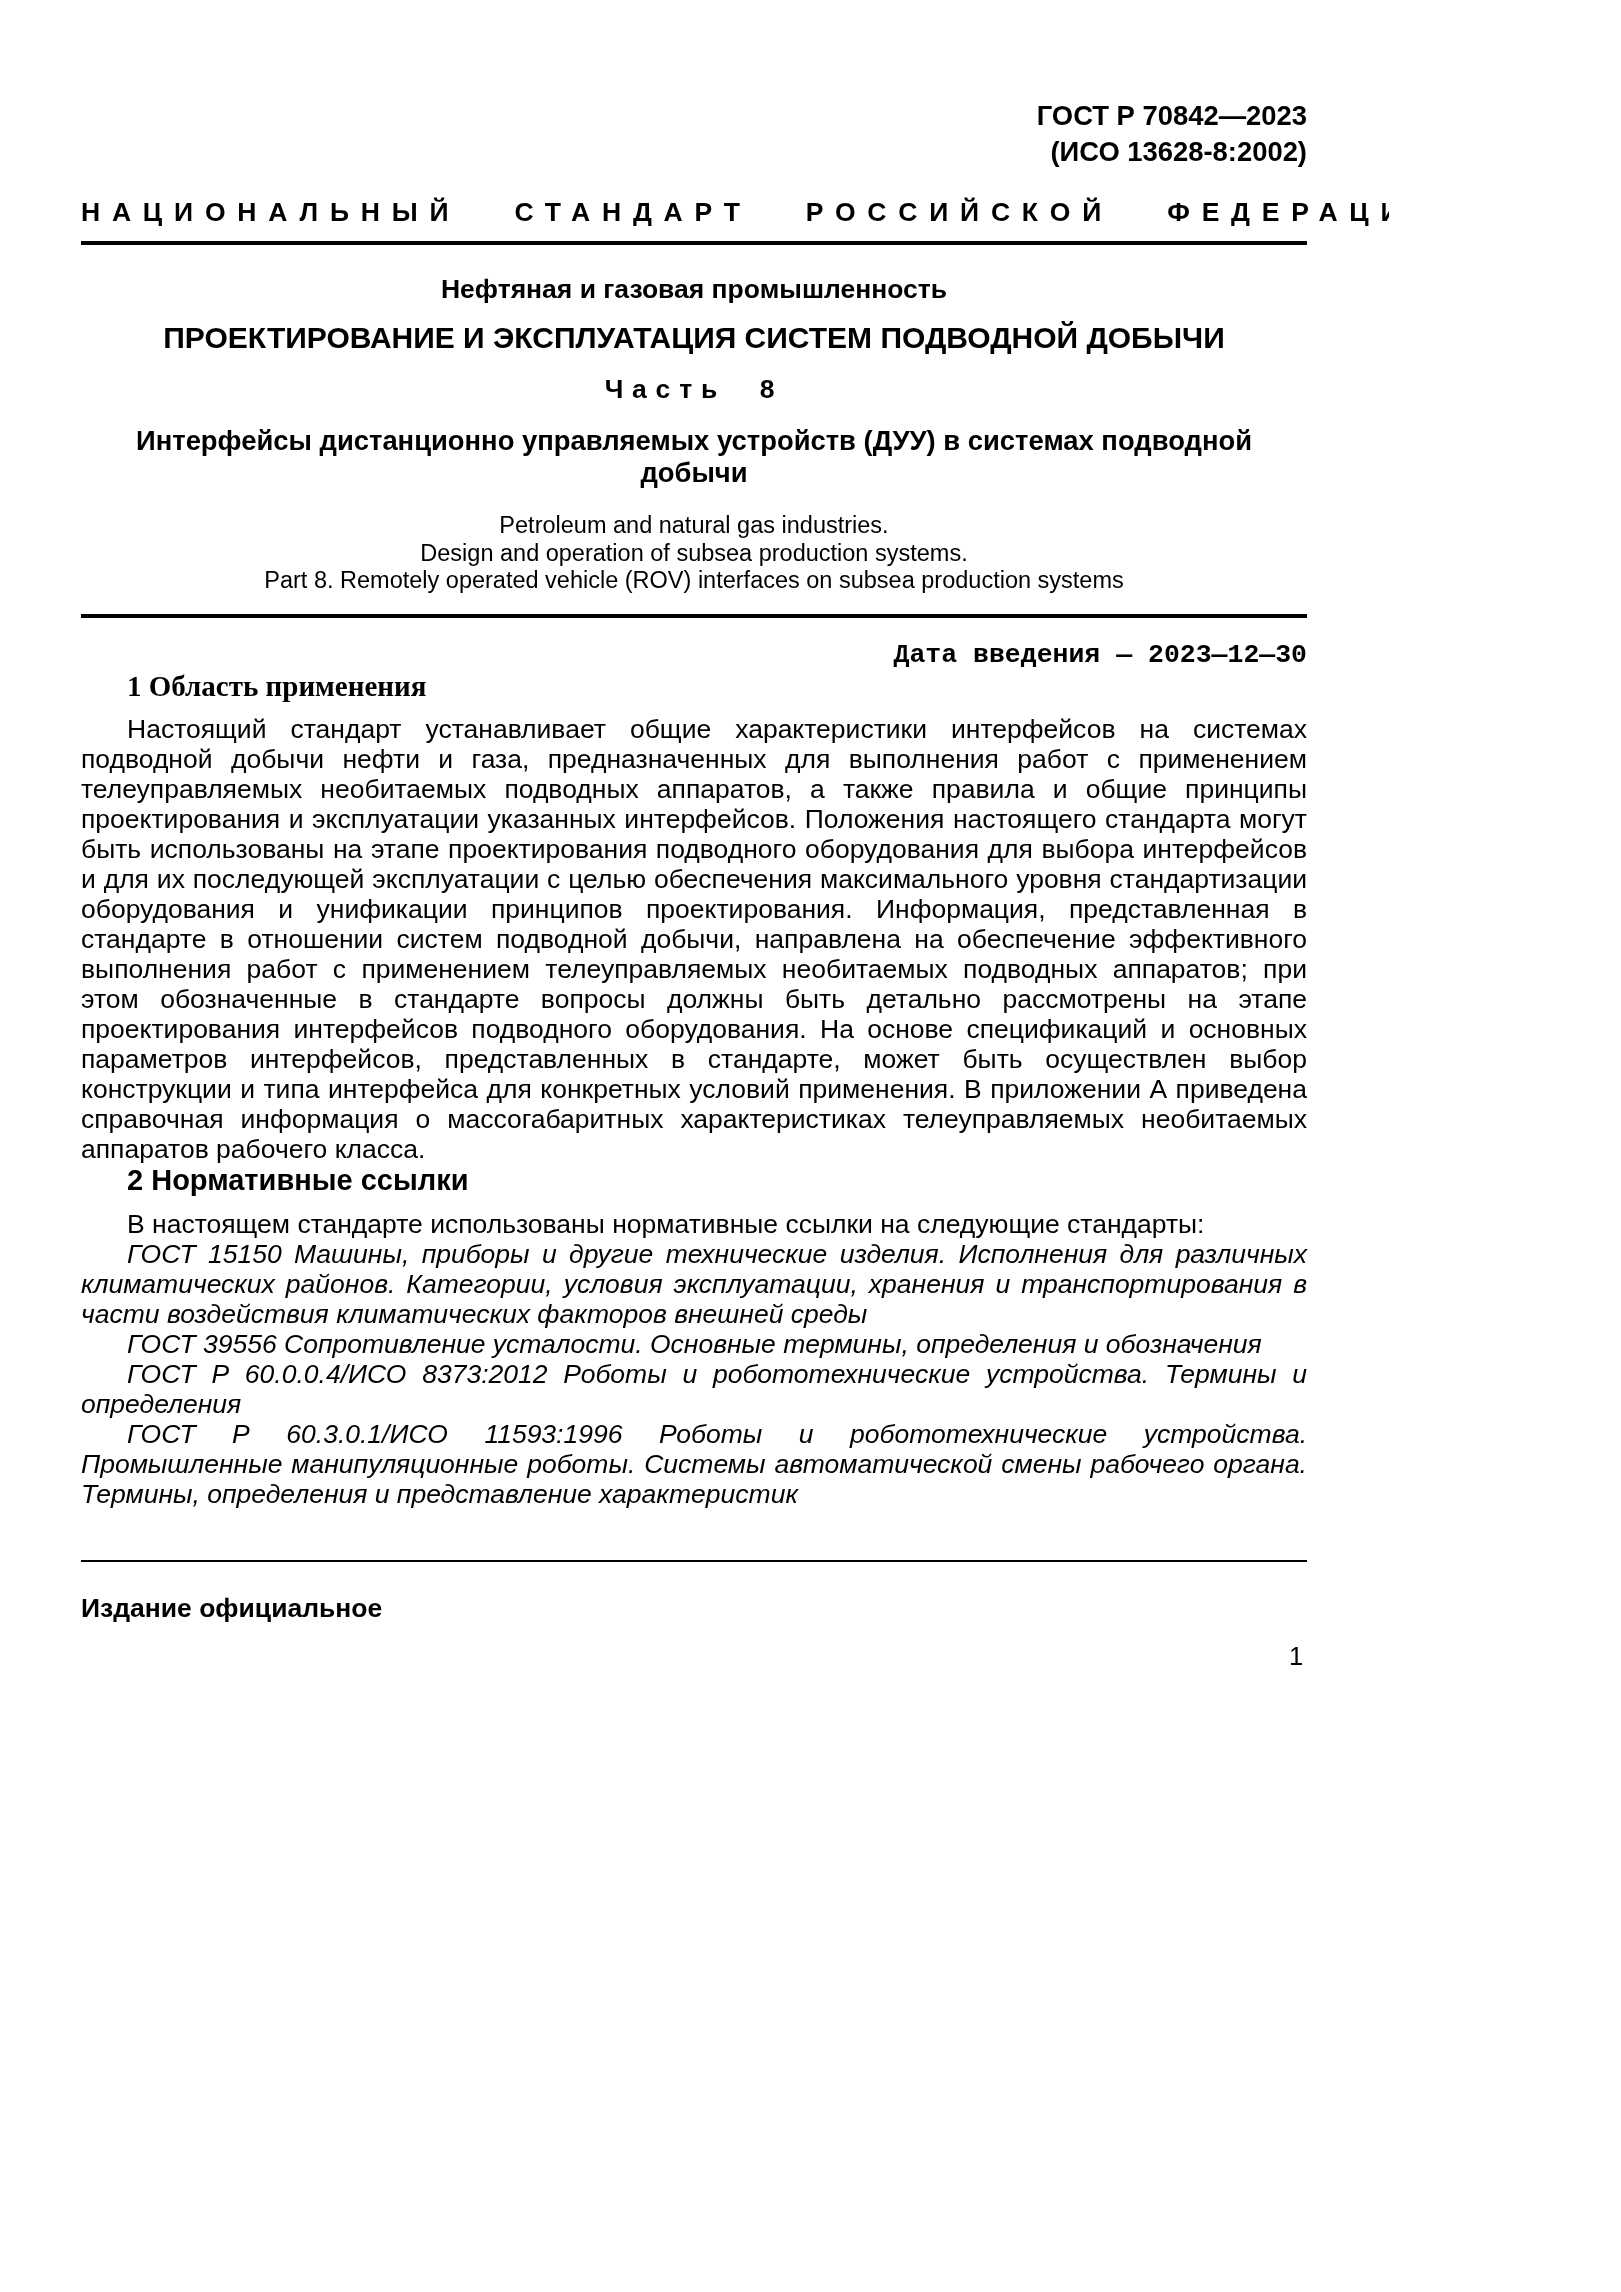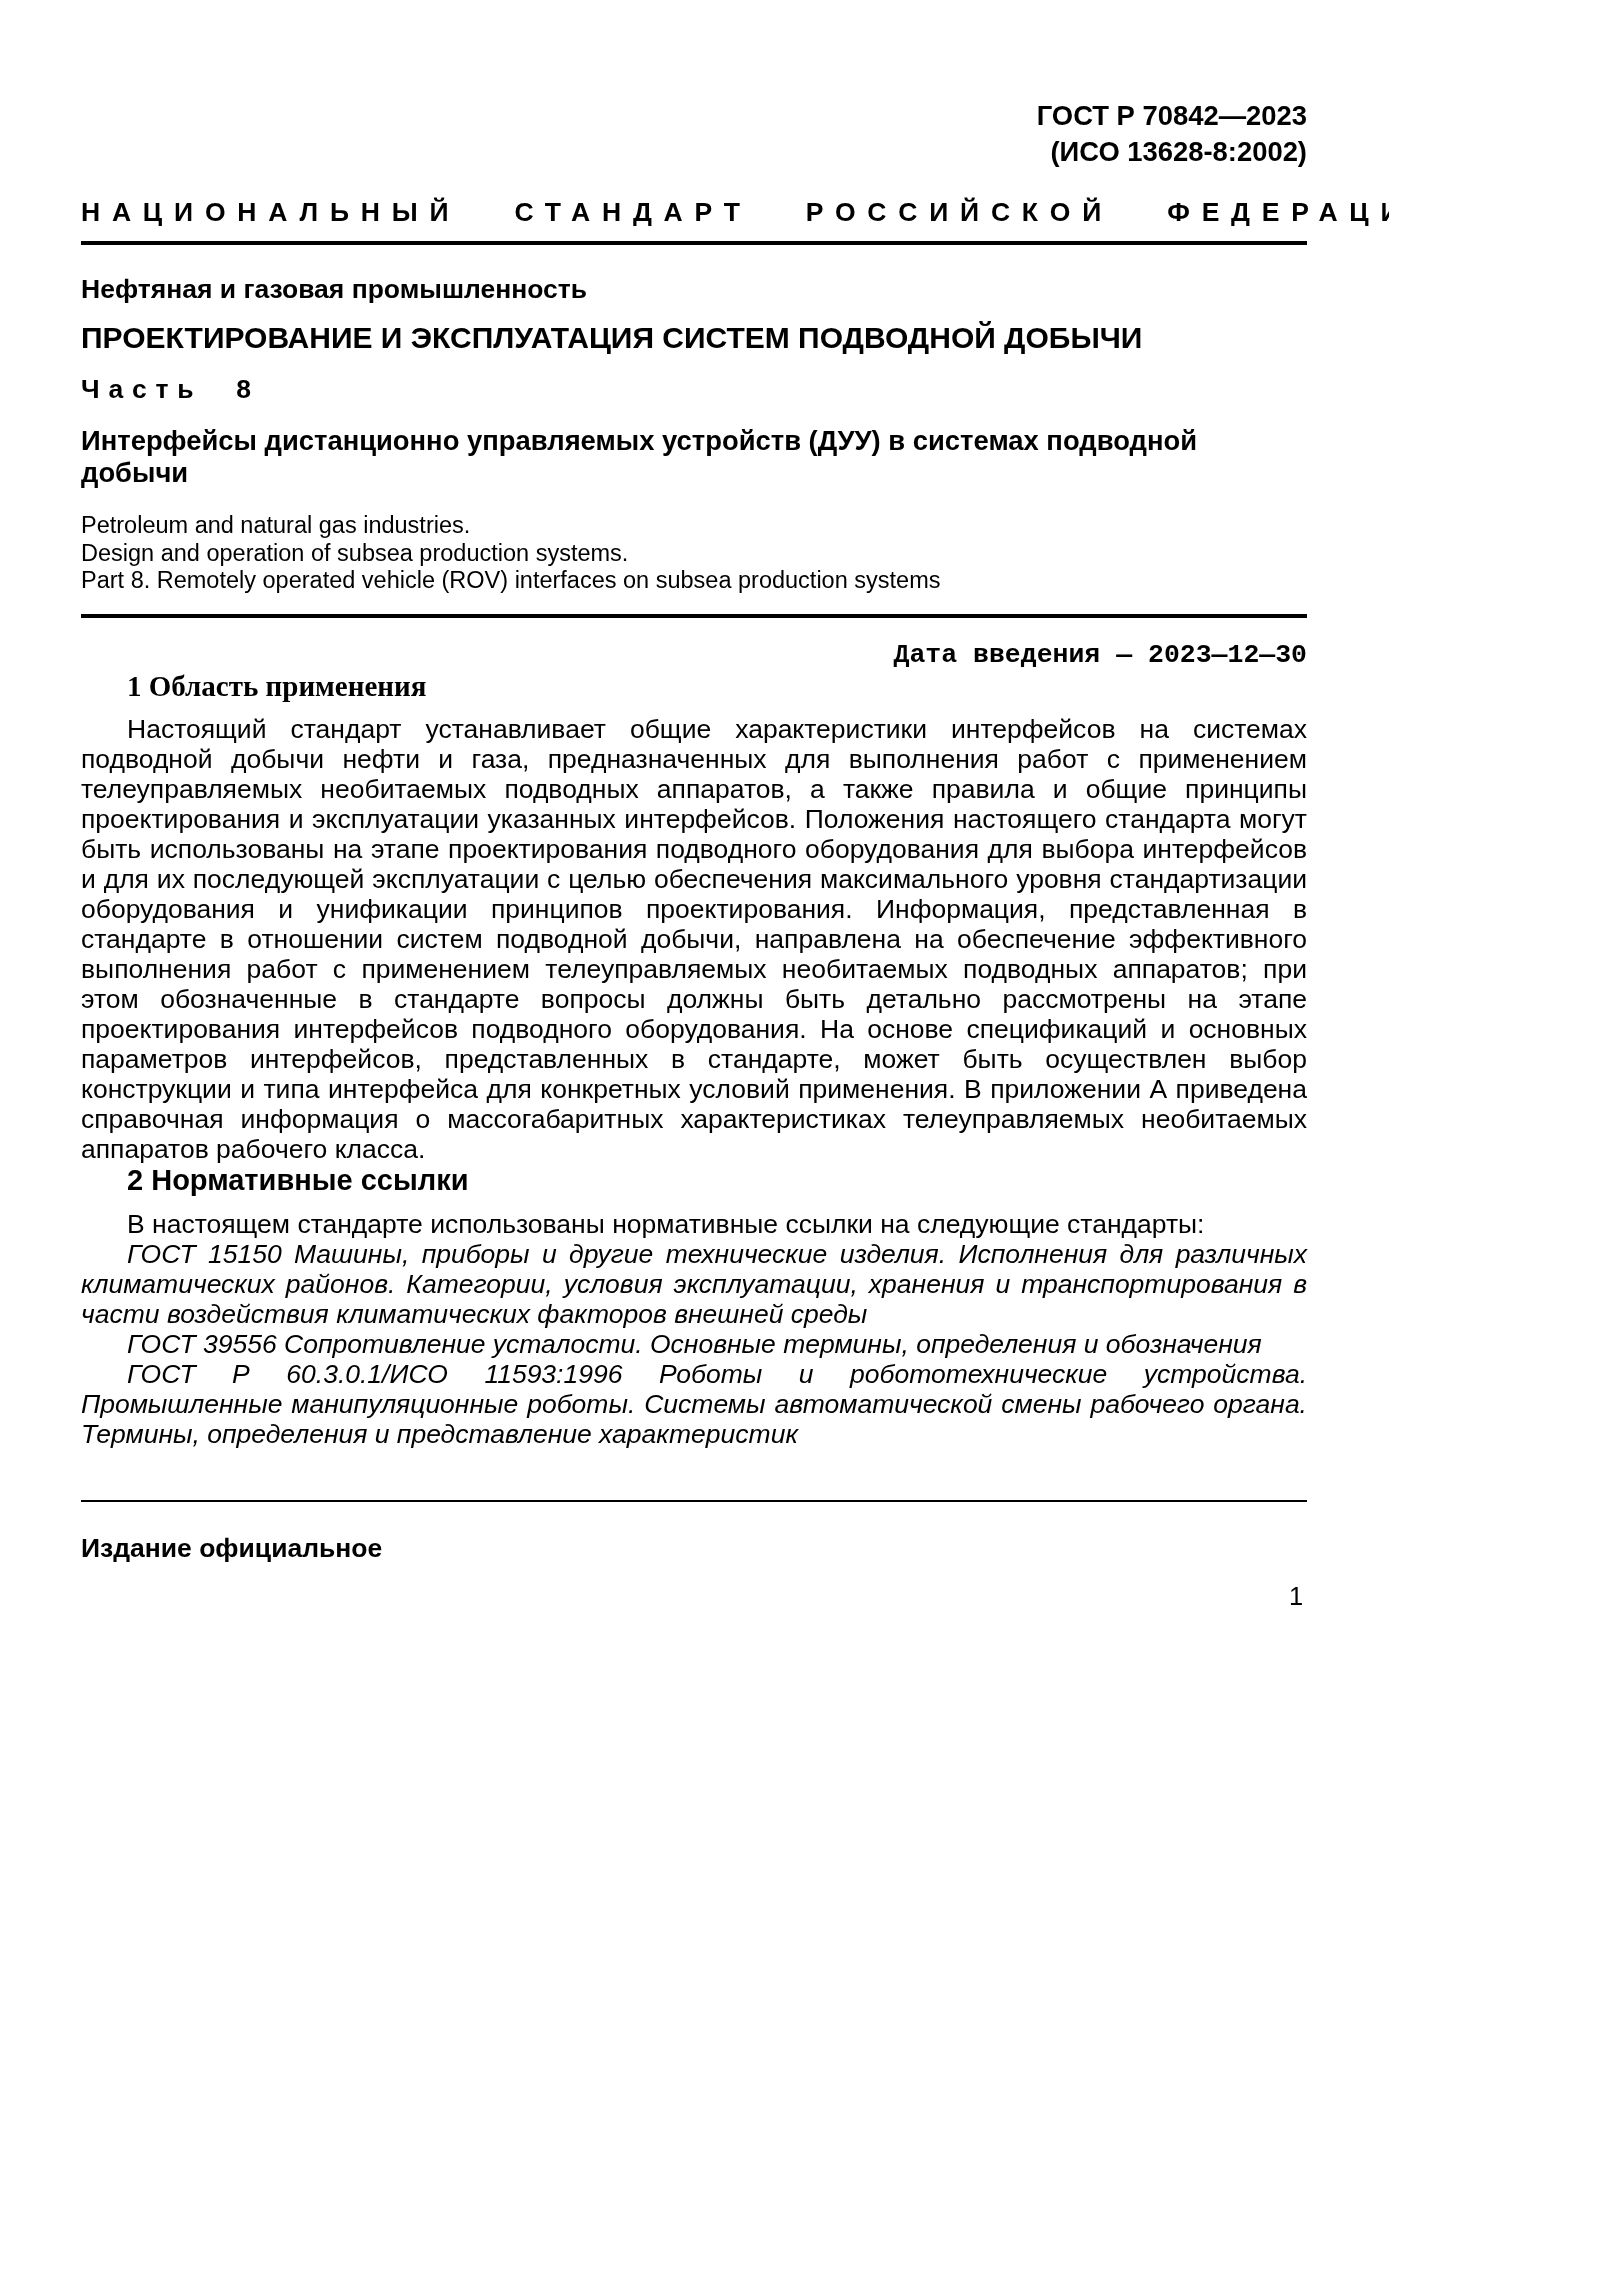--- a/index.html
+++ b/index.html
@@ -26,21 +26,21 @@
     letter-spacing: 11.8px;
     word-spacing: 35px;
     white-space: nowrap;
   }
 
   .rule { border: none; border-top: 4.9px solid #000; margin: 0; }
   .rule-top { margin-top: 12.7px; }
   .footer-rule { border: none; border-top: 2.9px solid #000; margin: 51px 0 0 0; }
 
   
-  .title-block { }
+  .title-block { text-align: center; }
   .title-subject  { margin-top: 29px; font-weight: bold; font-size: 26.5px; }
   .title-main     { margin-top: 15.7px; font-weight: bold; font-size: 30px; }
   .title-part     { margin-top: 19.6px; font-weight: bold; font-size: 26.5px; letter-spacing: 8.8px; word-spacing: 17.6px; }
   .title-subtitle { margin-top: 19.6px; font-weight: bold; font-size: 27.4px; }
   .title-english  { margin-top: 23.5px; font-size: 23.5px; line-height: 27.4px; margin-bottom: 19px; }
 
   .effective-date { margin-top: 22px; text-align: right; font-weight: bold; font-size: 26.5px; font-family: Liberation Mono, monospace; }
 
   h2.section-heading {
     margin: 0;
@@ -94,20 +94,21 @@
 
   <div class="effective-date">Дата введения — 2023—12—30</div>
 
   <h2 class="section-heading h-sec1">1 Область применения</h2>
   <p class="par par-first">Настоящий стандарт устанавливает общие характеристики интерфейсов на системах подводной добычи нефти и газа, предназначенных для выполнения работ с применением телеуправляемых необитаемых подводных аппаратов, а также правила и общие принципы проектирования и эксплуатации указанных интерфейсов. Положения настоящего стандарта могут быть использованы на этапе проектирования подводного оборудования для выбора интерфейсов и для их последующей эксплуатации с целью обеспечения максимального уровня стандартизации оборудования и унификации принципов проектирования. Информация, представленная в стандарте в отношении систем подводной добычи, направлена на обеспечение эффективного выполнения работ с применением телеуправляемых необитаемых подводных аппаратов; при этом обозначенные в стандарте вопросы должны быть детально рассмотрены на этапе проектирования интерфейсов подводного оборудования. На основе спецификаций и основных параметров интерфейсов, представленных в стандарте, может быть осуществлен выбор конструкции и типа интерфейса для конкретных условий применения. В приложении А приведена справочная информация о массогабаритных характеристиках телеуправляемых необитаемых аппаратов рабочего класса.</p>
 
   <h2 class="section-heading h-sec2">2 Нормативные ссылки</h2>
   <p class="par par-first">В настоящем стандарте использованы нормативные ссылки на следующие стандарты:</p>
   <p class="par ref">ГОСТ 15150 Машины, приборы и другие технические изделия. Исполнения для различных климатических районов. Категории, условия эксплуатации, хранения и транспортирования в части воздействия климатических факторов внешней среды</p>
   <p class="par ref">ГОСТ 39556 Сопротивление усталости. Основные термины, определения и обозначения</p>
+  <p class="par ref">ГОСТ Р 60.0.0.4/ИСО 8373:2012 Роботы и робототехнические устройства. Термины и определения</p>
   <p class="par ref">ГОСТ Р 60.3.0.1/ИСО 11593:1996 Роботы и робототехнические устройства. Промышленные манипуляционные роботы. Системы автоматической смены рабочего органа. Термины, определения и представление характеристик</p>
 
   <hr class="footer-rule">
   <div class="edition">Издание официальное</div>
   <div class="page-num">1</div>
 
 </div>
 
 
 </body></html>

